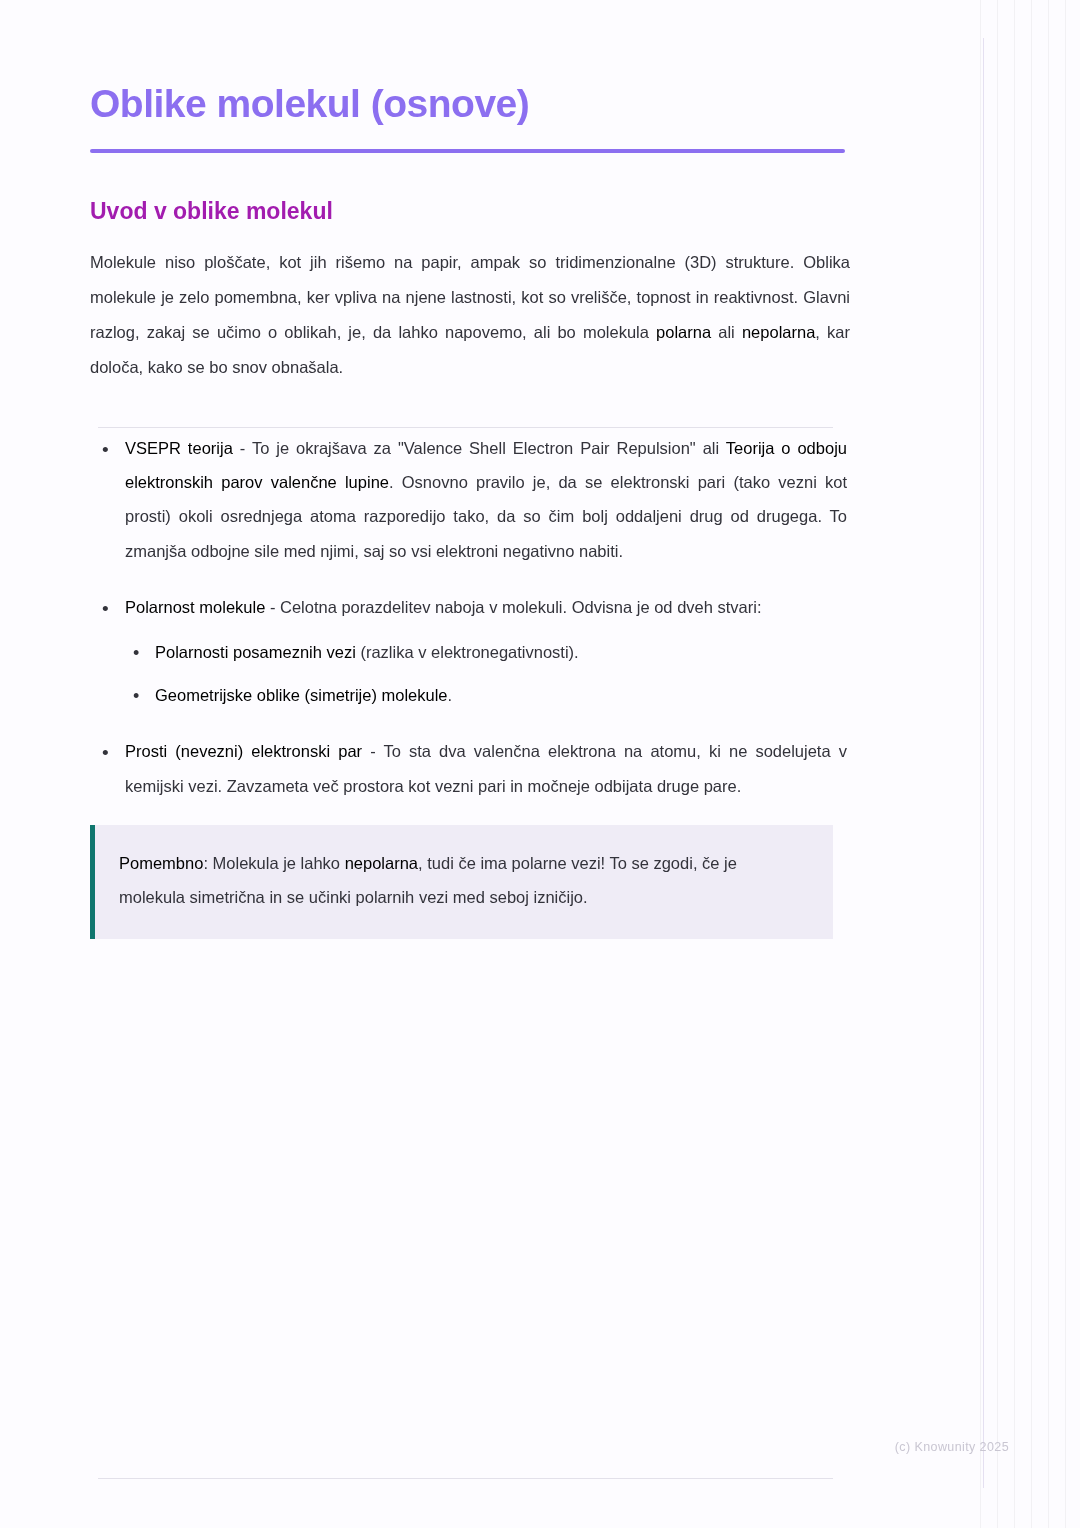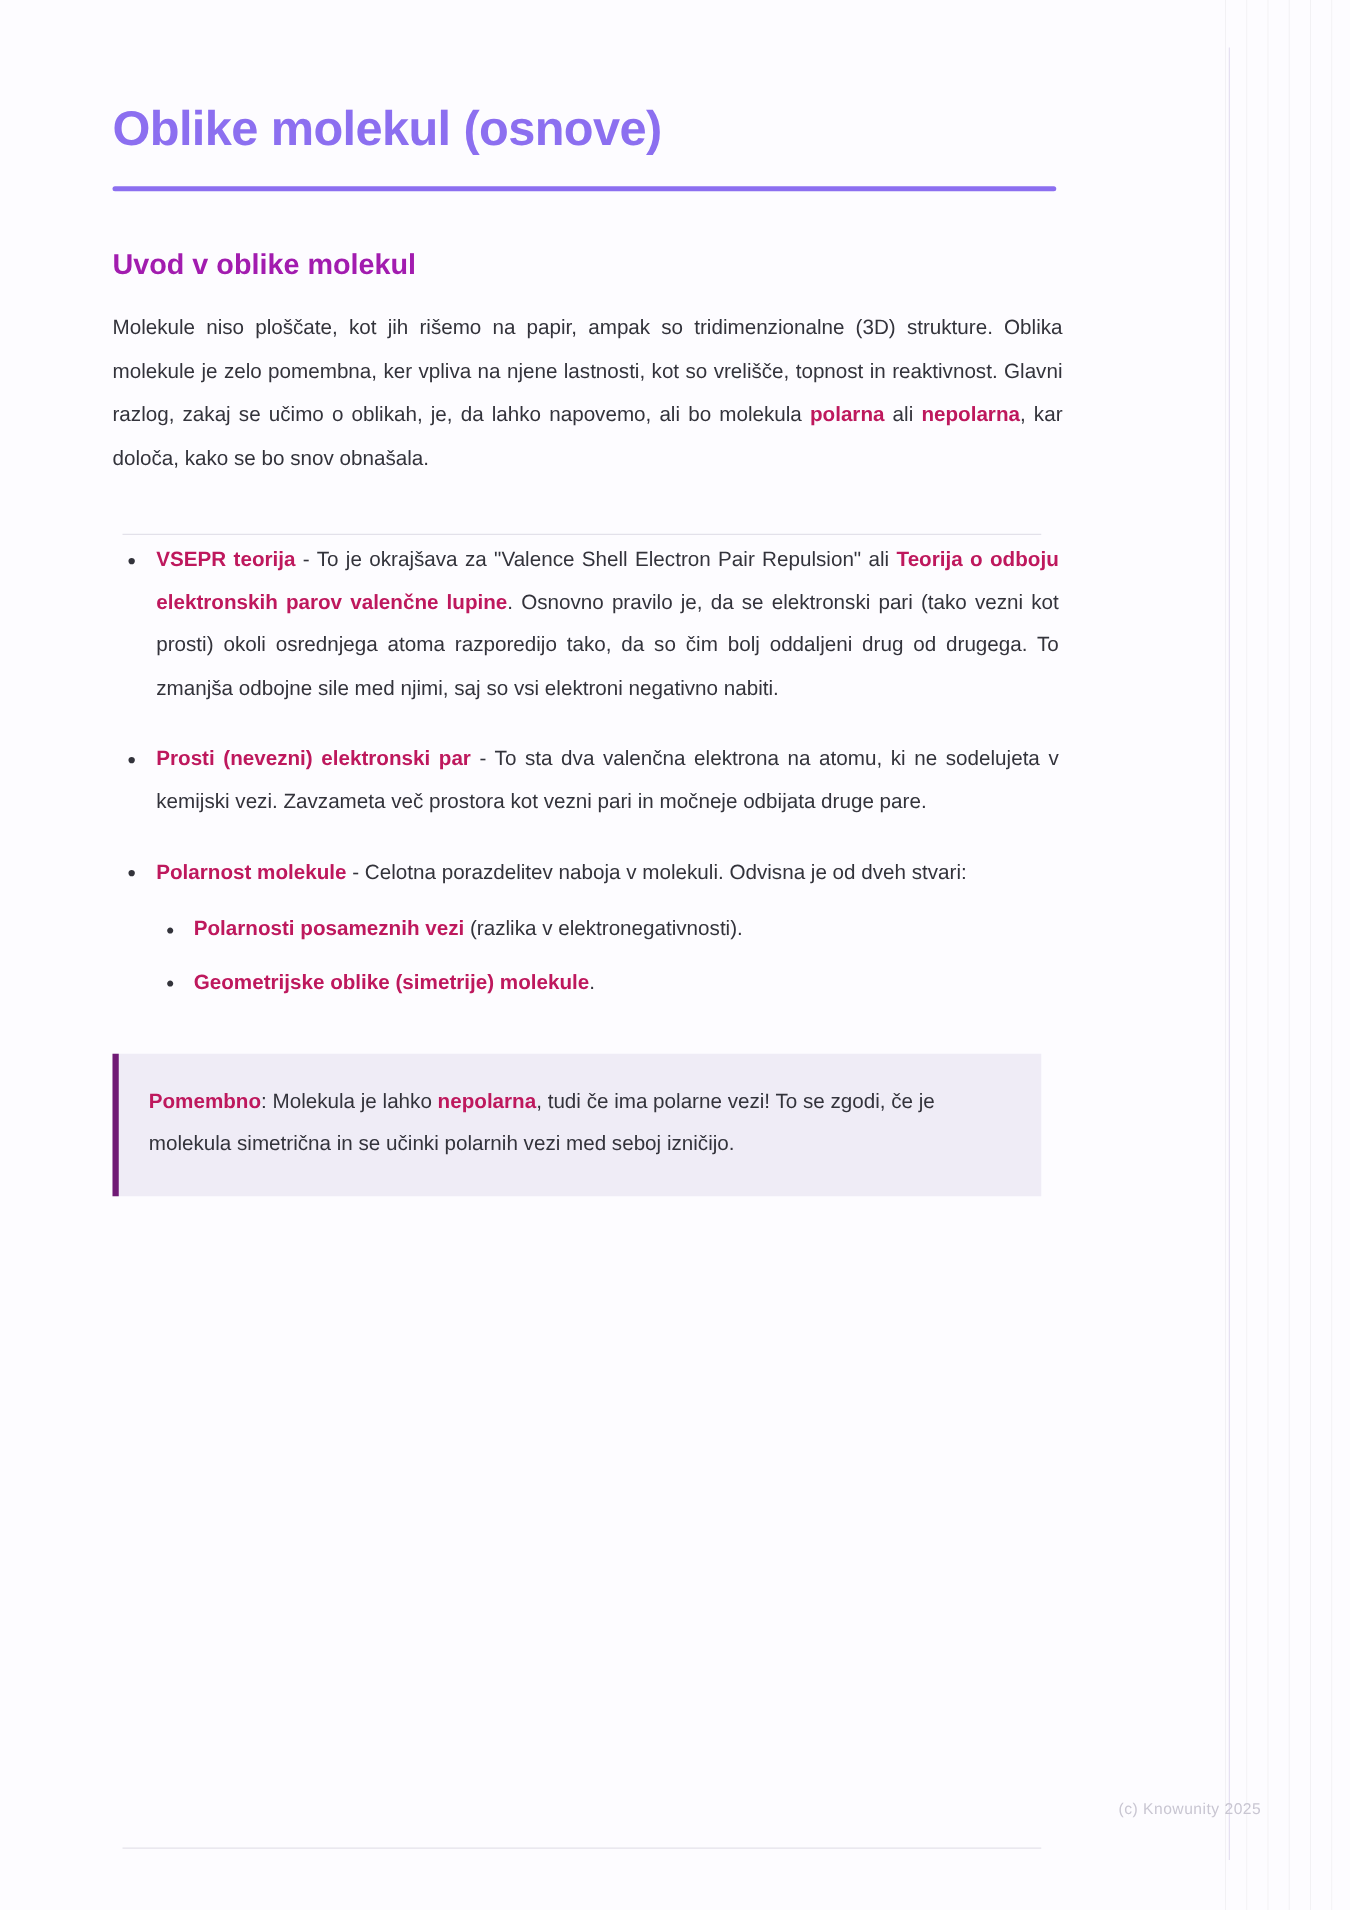--- a/index.html
+++ b/index.html
@@ -126,26 +126,26 @@
   }
   ul.subbullets > li::before {
     content: "•";
     position: absolute;
     left: 8px;
     top: -1px;
     font-size: 18px;
     color: #33333b;
   }
 
-  b, strong { font-weight: bold; color: #be185d; }
+  b, strong { font-weight: normal; color: #000000; }
 
   .callout {
-    margin-top: 40px;
+    margin-top: 22px;
     background: #efecf6;
-    border-left: 5px solid #701a75;
+    border-left: 5px solid #0f766e;
     padding: 22px 26px 24px 24px;
     width: 688px;
   }
   .callout p {
     margin: 0;
     font-size: 16.5px;
     line-height: 2.05;
     color: #33333b;
   }
 
@@ -180,25 +180,25 @@
     <div class="title-rule"></div>
 
     <h2 class="section-title" id="heading-0">Uvod v oblike molekul</h2>
     <p class="para" id="para-0"><span>Molekule niso ploščate, kot jih rišemo na papir, ampak so tridimenzionalne (3D) strukture. Oblika molekule je zelo pomembna, ker vpliva na njene lastnosti, kot so vrelišče, topnost in reaktivnost. Glavni razlog, zakaj se učimo o oblikah, je, da lahko napovemo, ali bo molekula </span><b>polarna</b><span> ali </span><b>nepolarna</b><span>, kar določa, kako se bo snov obnašala.</span></p>
 
     <div class="divider"></div>
 
 
     <ul class="bullets" id="bullet-list">
         <li><span><b>VSEPR teorija</b><span> - To je okrajšava za "Valence Shell Electron Pair Repulsion" ali </span><b>Teorija o odboju elektronskih parov valenčne lupine</b><span>. Osnovno pravilo je, da se elektronski pari (tako vezni kot prosti) okoli osrednjega atoma razporedijo tako, da so čim bolj oddaljeni drug od drugega. To zmanjša odbojne sile med njimi, saj so vsi elektroni negativno nabiti.</span></span></li>
-        <li><span><b>Prosti (nevezni) elektronski par</b><span> - To sta dva valenčna elektrona na atomu, ki ne sodelujeta v kemijski vezi. Zavzameta več prostora kot vezni pari in močneje odbijata druge pare.</span></span></li>
         <li><span><b>Polarnost molekule</b><span> - Celotna porazdelitev naboja v molekuli. Odvisna je od dveh stvari:</span></span><ul class="subbullets">
             <li><b>Polarnosti posameznih vezi</b><span> (razlika v elektronegativnosti).</span></li>
             <li><b>Geometrijske oblike (simetrije) molekule</b><span>.</span></li>
           </ul></li>
+        <li><span><b>Prosti (nevezni) elektronski par</b><span> - To sta dva valenčna elektrona na atomu, ki ne sodelujeta v kemijski vezi. Zavzameta več prostora kot vezni pari in močneje odbijata druge pare.</span></span></li>
       </ul>
 
     <div class="callout">
       <p id="callout-text"><b>Pomembno</b><span>: Molekula je lahko </span><b>nepolarna</b><span>, tudi če ima polarne vezi! To se zgodi, če je molekula simetrična in se učinki polarnih vezi med seboj izničijo.</span></p>
     </div>
 
   </div>
 
   <div class="footer-note">(c) Knowunity 2025</div>
   <div class="bottom-rule"></div>

